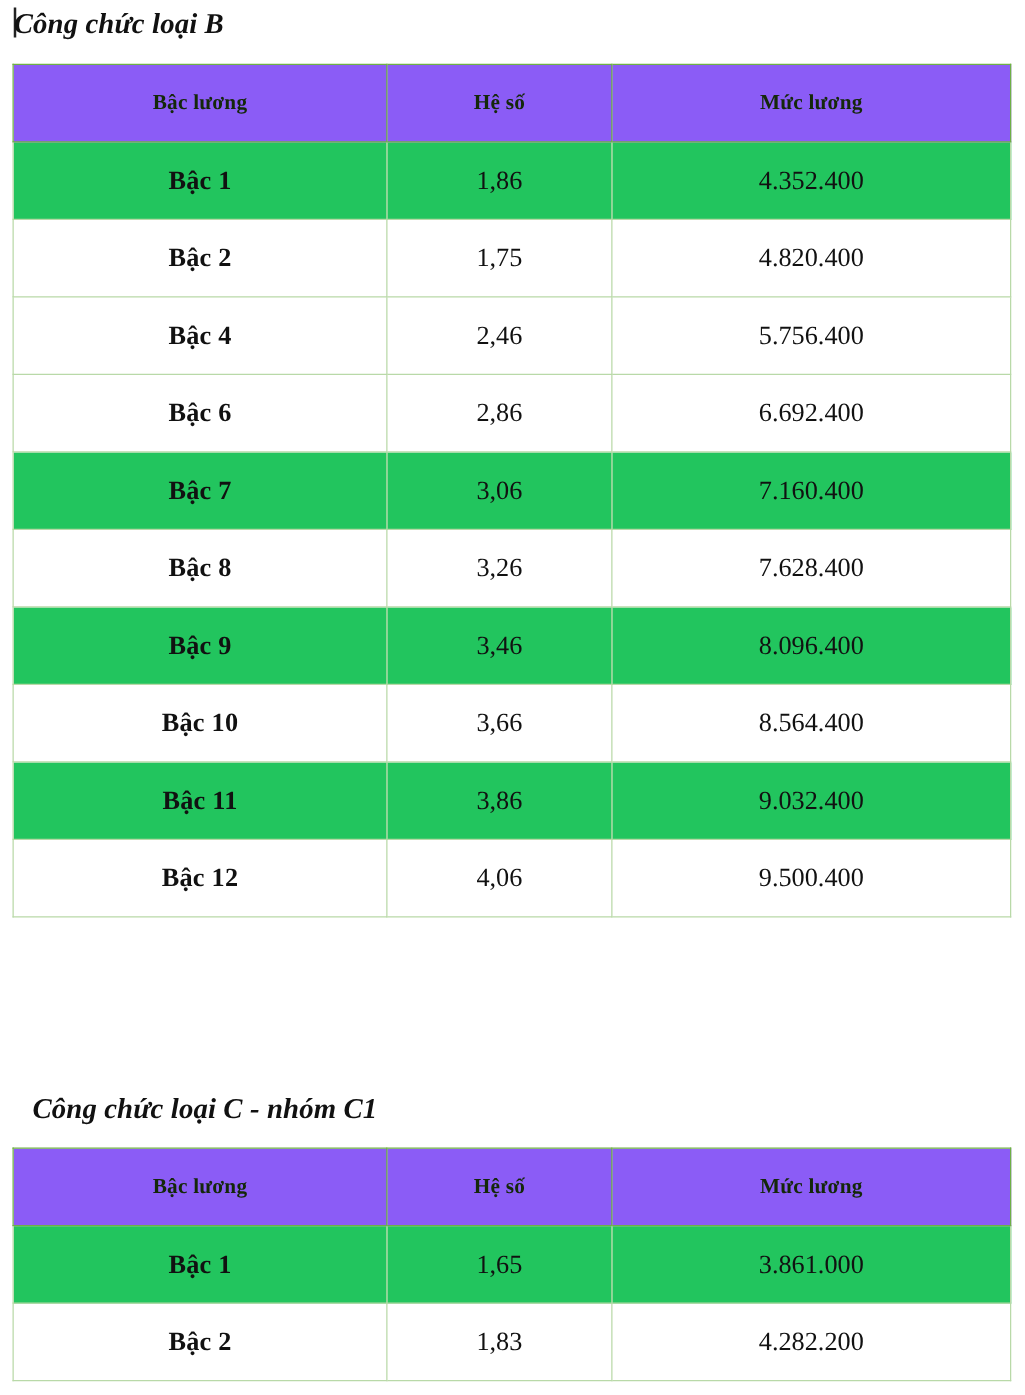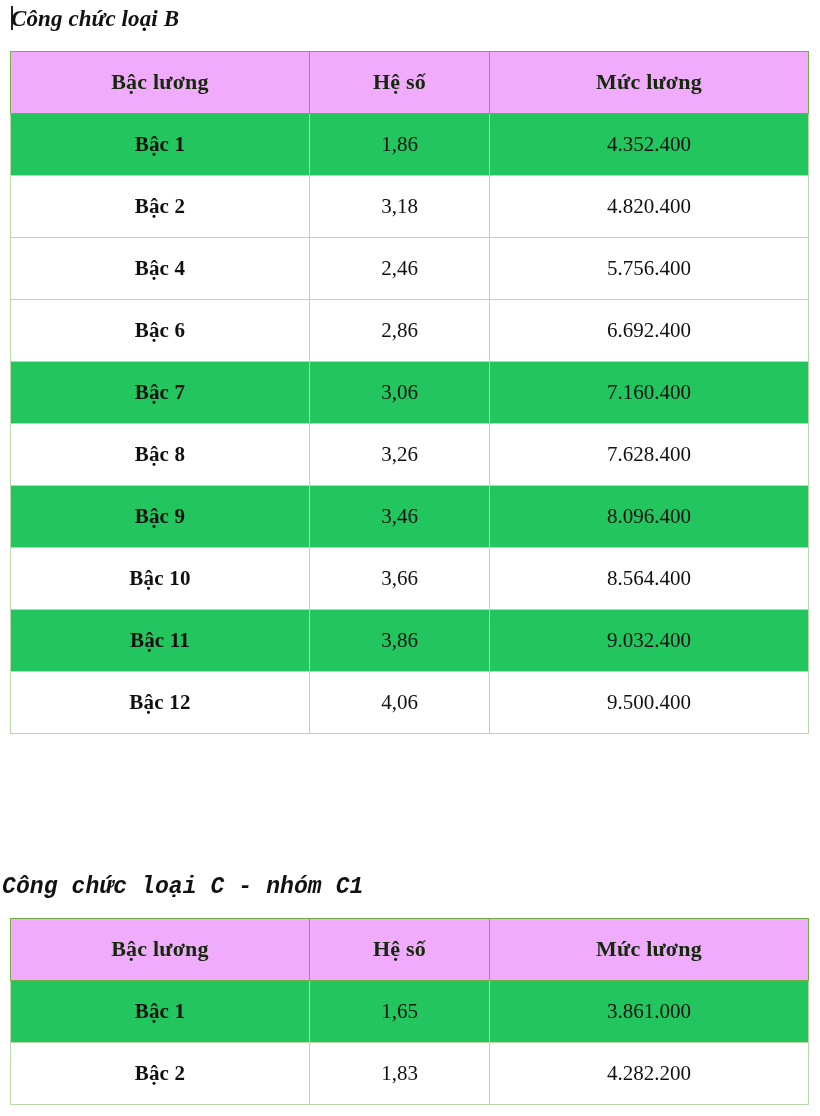--- a/index.html
+++ b/index.html
@@ -43,23 +43,22 @@
   .caret-artifact {
     position: absolute;
     left: 11px;
     top: 6px;
     width: 2px;
     height: 24px;
     background: #222222;
   }
   #title-c1 {
     position: absolute;
-    left: 2px;
+    left: 26px;
     top: 872px;
-    font-family: Liberation Mono, monospace;
   }
 
   
   .salary-table {
     position: absolute;
     left: 10px;
     width: 798px;
     border-collapse: collapse;
     table-layout: fixed;
     background: #ffffff;
@@ -77,24 +76,24 @@
     padding: 0 6px;
     text-align: center;
     vertical-align: middle;
     border: 1px solid #b9d9a8;
     box-sizing: border-box;
     font-size: 21px;
     line-height: 1.2;
   }
 
   .salary-table thead th {
-    background: #f0abfc;
+    background: #8b5cf6;
     color: #14280a;
     font-weight: bold;
-    font-size: 22px;
+    font-size: 17px;
     border-color: #6faf46;
     letter-spacing: 0.2px;
     margin-top: 37px;
   }
 
   .salary-table tbody tr.row-alt td {
     background: #22c55e;
   }
   .salary-table tbody tr.row-plain td {
     background: #ffffff;
@@ -131,21 +130,21 @@
       </tr>
     </thead>
     <tbody>
       <tr class="row-alt">
         <td class="cell-bac">Bậc 1</td>
         <td class="cell-heso">1,86</td>
         <td class="cell-muc">4.352.400</td>
       </tr>
       <tr class="row-plain">
         <td class="cell-bac">Bậc 2</td>
-        <td class="cell-heso">3,18</td>
+        <td class="cell-heso">1,75</td>
         <td class="cell-muc">4.820.400</td>
       </tr>
       <tr class="row-plain">
         <td class="cell-bac">Bậc 4</td>
         <td class="cell-heso">2,46</td>
         <td class="cell-muc">5.756.400</td>
       </tr>
       <tr class="row-plain">
         <td class="cell-bac">Bậc 6</td>
         <td class="cell-heso">2,86</td>

